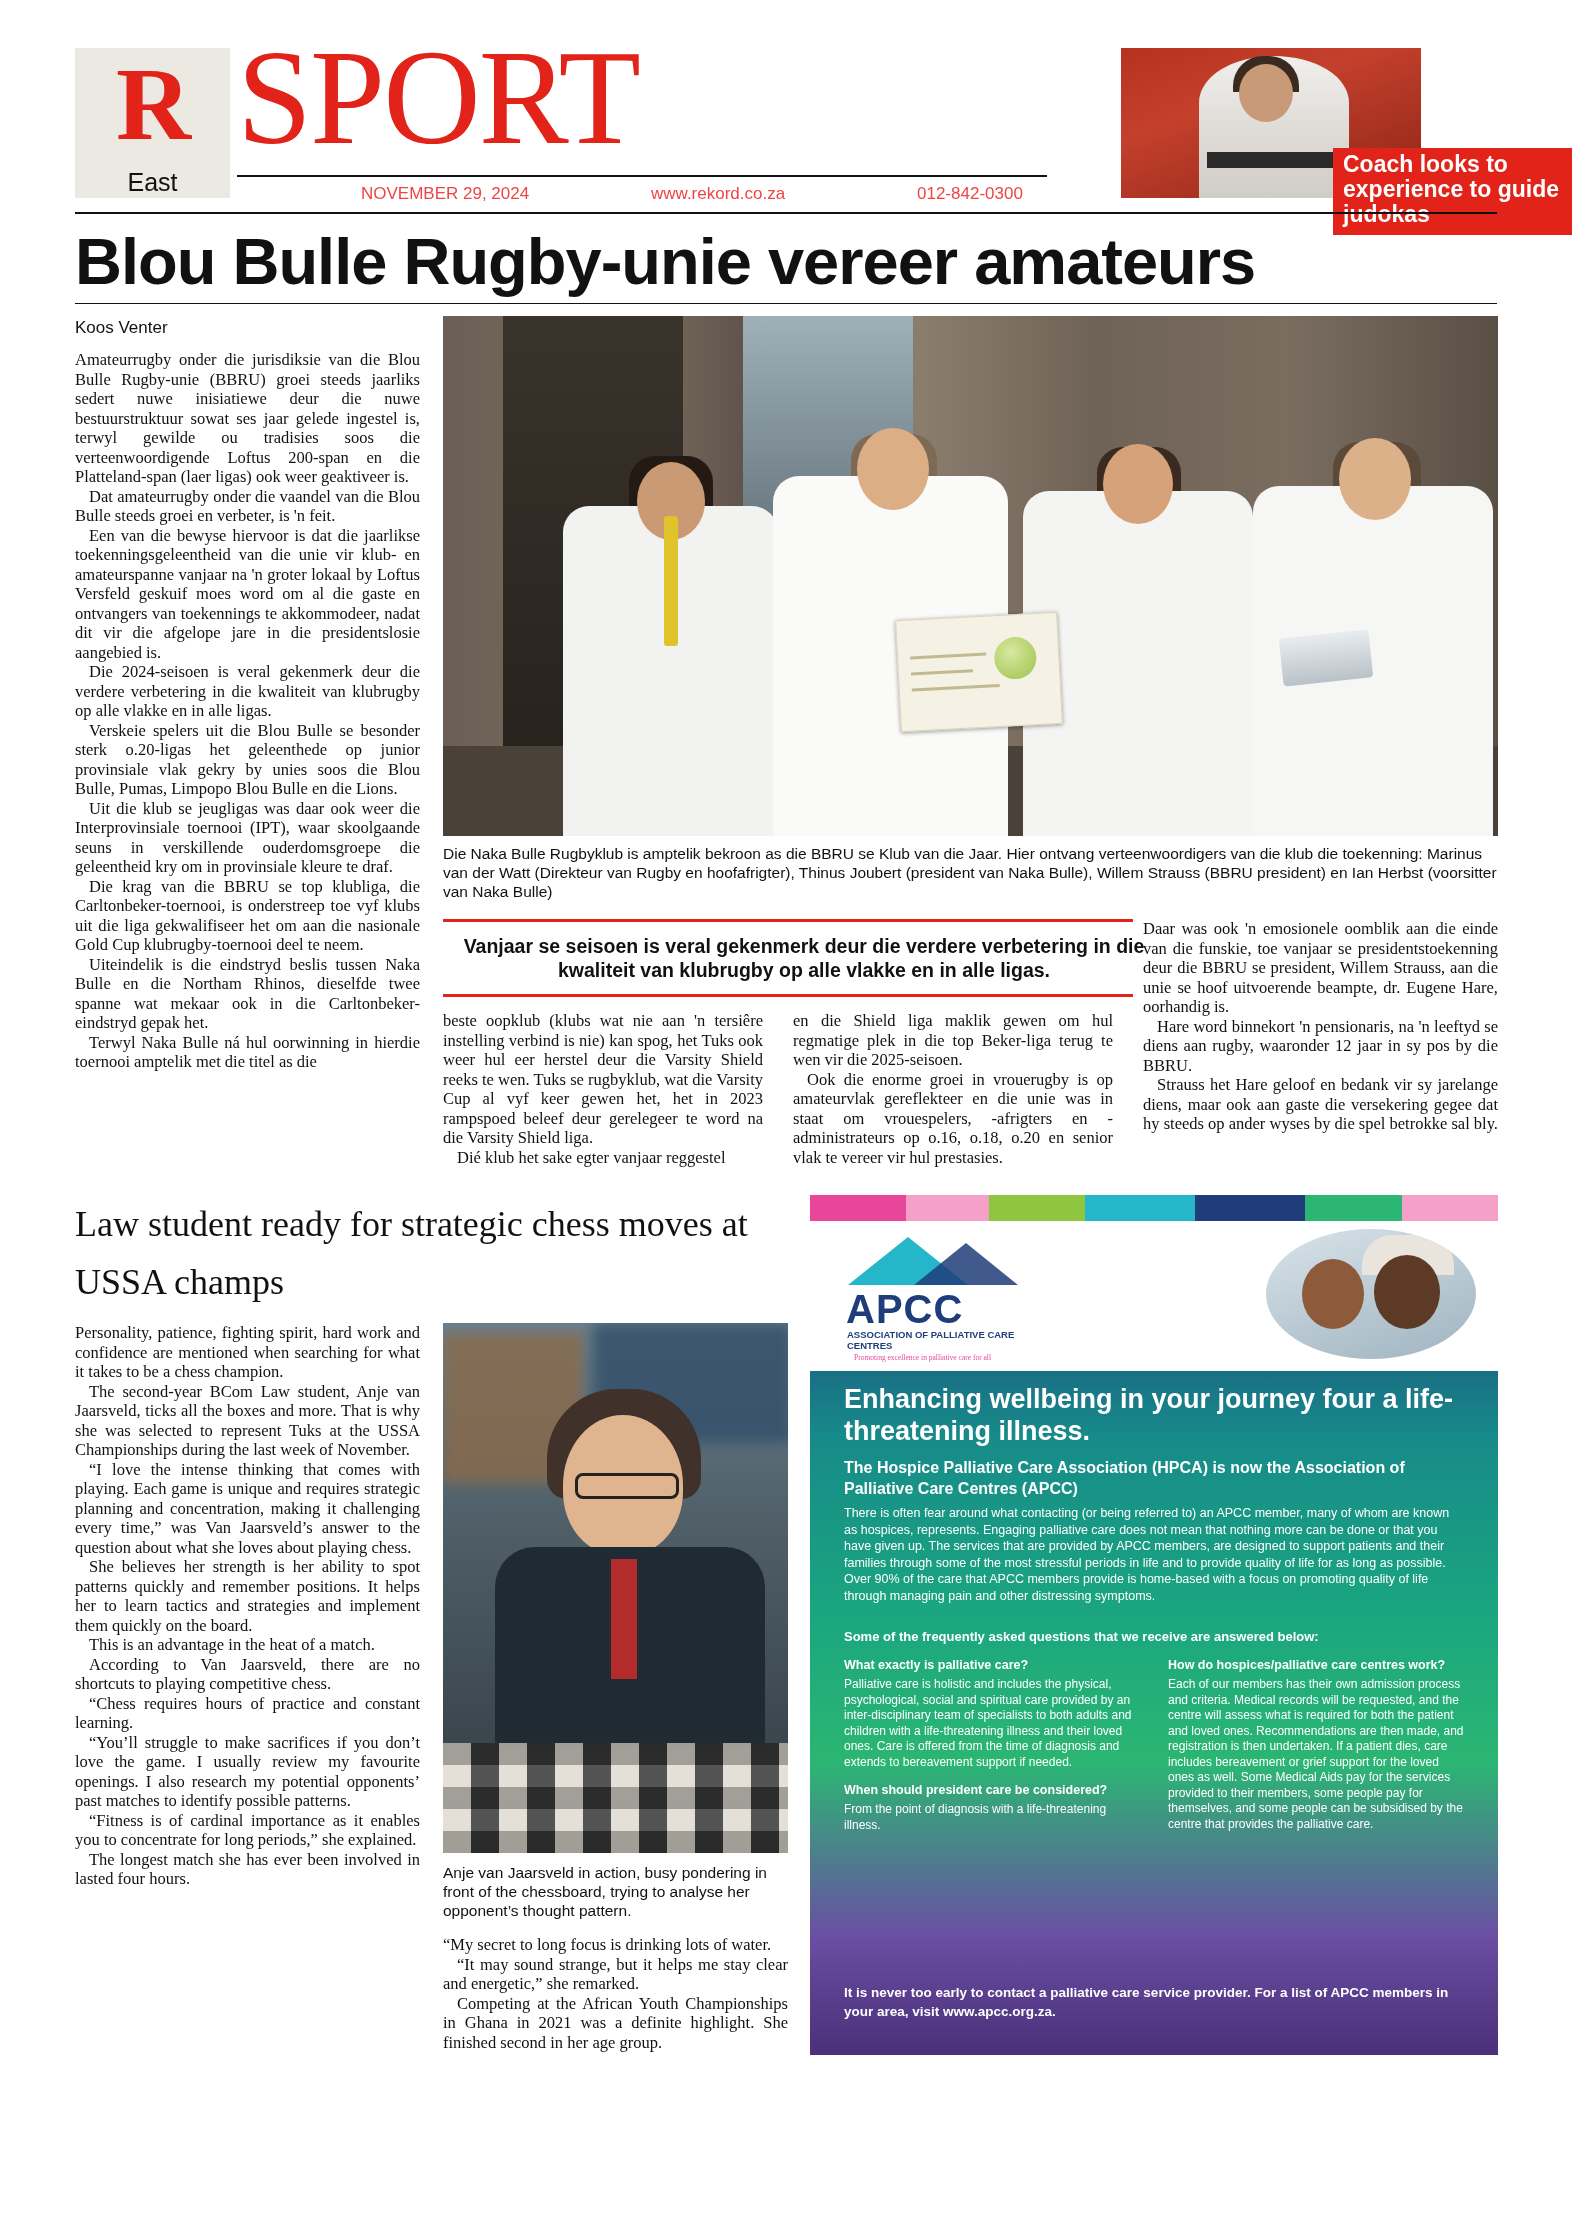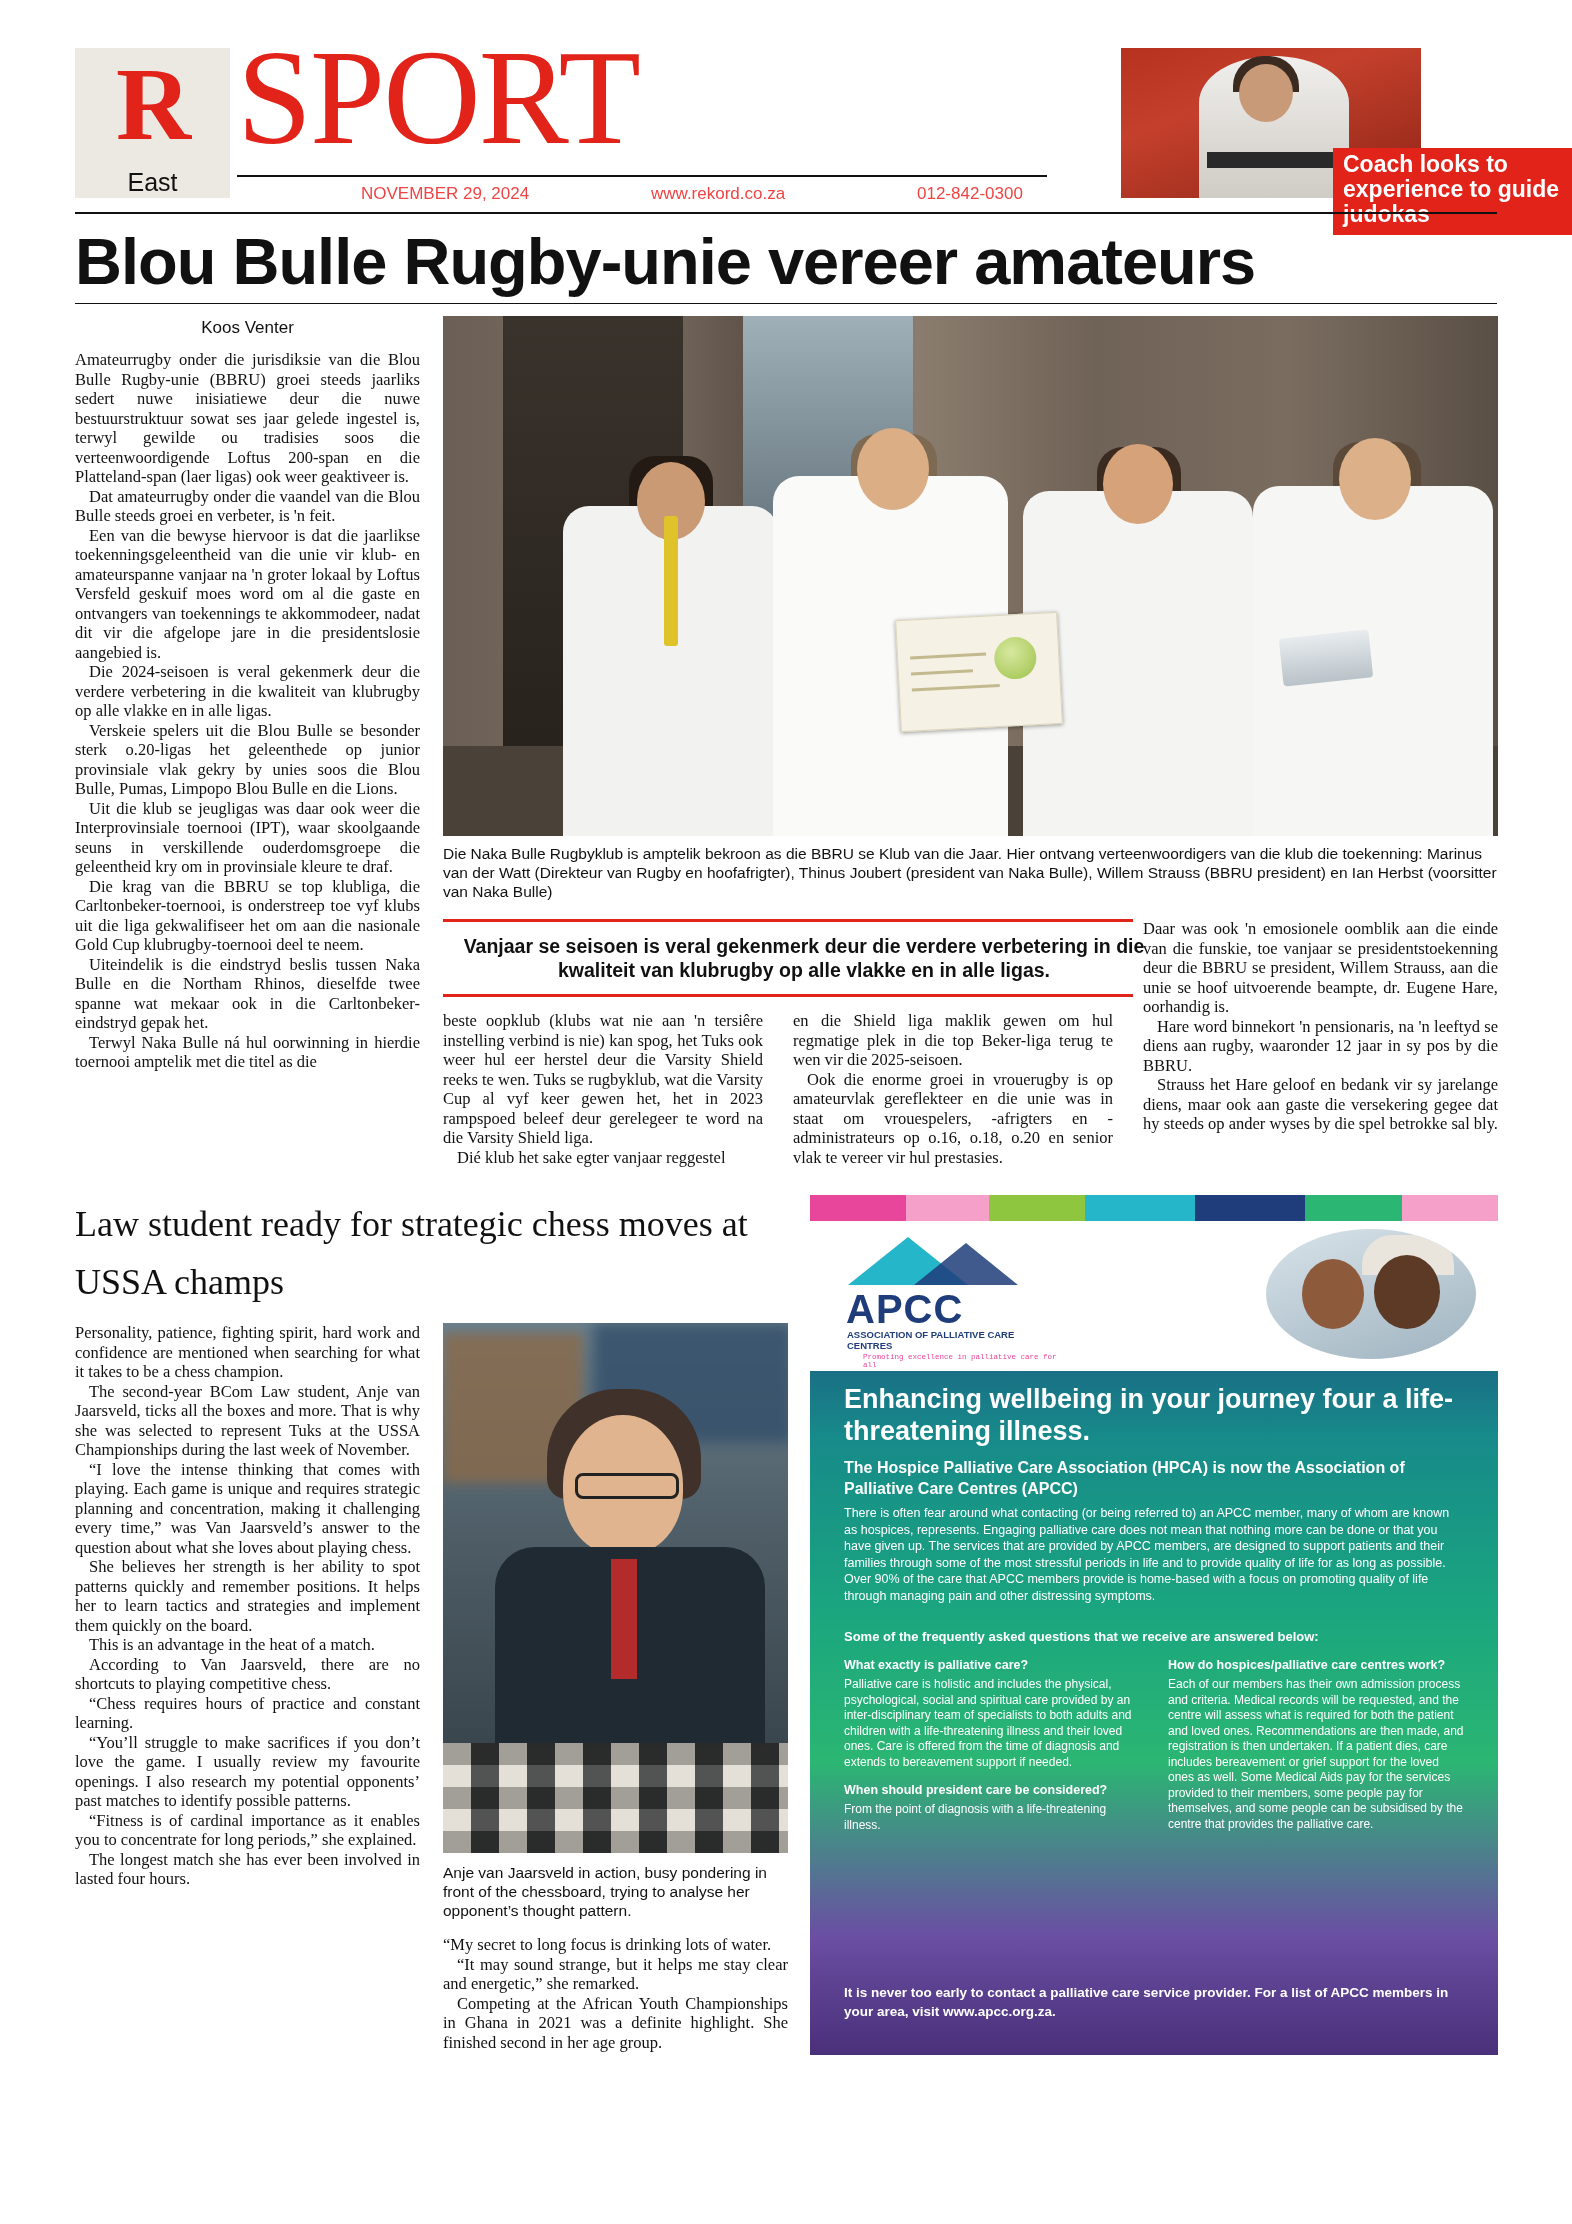--- a/index.html
+++ b/index.html
@@ -58,21 +58,21 @@
 
   
   .main-head{
     font-family:"Liberation Sans", sans-serif;
     font-weight:700;font-size:65px;line-height:70px;letter-spacing:-1px;
     margin:12px 0 2px 0;color:#111;
   }
   .rule-thin{height:1px;background:#111;margin:6px 0 10px 0;}
 
   
-  .byline{font-family:"Liberation Sans", sans-serif;font-size:17px;color:#111;margin:4px 0 12px 0;text-align:center;}
+  .byline{font-family:"Liberation Sans", sans-serif;font-size:17px;color:#111;margin:4px 0 12px 0;}
   .top-wrap{position:relative;height:595px;}
   .col-left{position:absolute;left:0;top:0;width:345px;}
   .bodytext{font-size:16.5px;line-height:19.5px;text-align:justify;}
   .bodytext p{margin:0;text-indent:14px;}
   .bodytext p.first{text-indent:0;}
 
   .lead-photo{position:absolute;left:368px;top:2px;width:1055px;height:520px;overflow:hidden;background:#5d544c;}
   .lp-wall{position:absolute;inset:0;background:
       linear-gradient(90deg,#6b5f55 0%,#7b6e62 18%,#5c5047 30%,#8b7d6e 45%,#6f6256 62%,#7a6d60 80%,#5a4f45 100%);}
   .lp-door{position:absolute;left:60px;top:0;width:180px;height:520px;background:linear-gradient(180deg,#3a332c,#241f1a);}
@@ -136,21 +136,21 @@
   .ad{position:absolute;left:735px;top:0;width:688px;height:860px;overflow:hidden;
     background:linear-gradient(180deg,#1f3d7a 0%, #1f3d7a 6%, #178a8a 28%, #1aa57f 48%, #2bb673 66%, #6a4fa3 86%, #4a2f7a 100%);}
   .ad-topstrip{position:absolute;left:0;top:0;width:100%;height:26px;
     background:linear-gradient(90deg,#e7469a 0 14%,#f4a0c8 14% 26%,#8ec63f 26% 40%,#25b6c9 40% 56%,#1f3d7a 56% 72%,#2bb673 72% 86%,#f4a0c8 86% 100%);}
   .ad-white{position:absolute;left:0;top:26px;width:100%;height:150px;background:#ffffff;}
   .ad-logo{position:absolute;left:34px;top:42px;width:230px;height:118px;}
   .ad-logo .tri{position:absolute;left:4px;top:0;width:0;height:0;border-left:60px solid transparent;border-right:60px solid transparent;border-bottom:48px solid #25b6c9;}
   .ad-logo .tri2{position:absolute;left:70px;top:6px;width:0;height:0;border-left:52px solid transparent;border-right:52px solid transparent;border-bottom:42px solid #1f3d7a;opacity:.85;}
   .ad-logo .apcc{position:absolute;left:2px;top:50px;font-family:"Liberation Sans", sans-serif;font-weight:700;font-size:40px;color:#1f3d7a;letter-spacing:1px;}
   .ad-logo .sub{position:absolute;left:3px;top:92px;font-family:"Liberation Sans", sans-serif;font-weight:700;font-size:9.5px;line-height:11px;color:#1f3d7a;width:180px;}
-  .ad-logo .sub2{position:absolute;left:19px;top:116px;font-family:Liberation Mono, monospace;font-size:7.5px;color:#e7469a;}
+  .ad-logo .sub2{position:absolute;left:10px;top:116px;font-family:Liberation Serif, serif;font-size:7.5px;color:#e7469a;}
   .ad-photo{position:absolute;right:22px;top:34px;width:210px;height:130px;border-radius:50%;overflow:hidden;
     background:linear-gradient(160deg,#d8e3ea,#9fb3bf);}
   .ad-photo .f1{position:absolute;left:36px;top:30px;width:62px;height:70px;border-radius:50%;background:#8d5a3b;}
   .ad-photo .f2{position:absolute;left:108px;top:26px;width:66px;height:74px;border-radius:50%;background:#5c3a26;}
   .ad-photo .sc{position:absolute;left:96px;top:6px;width:92px;height:40px;border-radius:30px 30px 0 0;background:#e9e5dd;}
   .ad-h1{position:absolute;left:34px;top:188px;width:620px;font-family:"Liberation Sans", sans-serif;
     font-weight:700;font-size:27px;line-height:32px;color:#ffffff;}
   .ad-h2{position:absolute;left:34px;top:262px;width:620px;font-family:"Liberation Sans", sans-serif;
     font-weight:700;font-size:16px;line-height:21px;color:#ffffff;}
   .ad-body{position:absolute;left:34px;top:310px;width:620px;font-family:"Liberation Sans", sans-serif;

